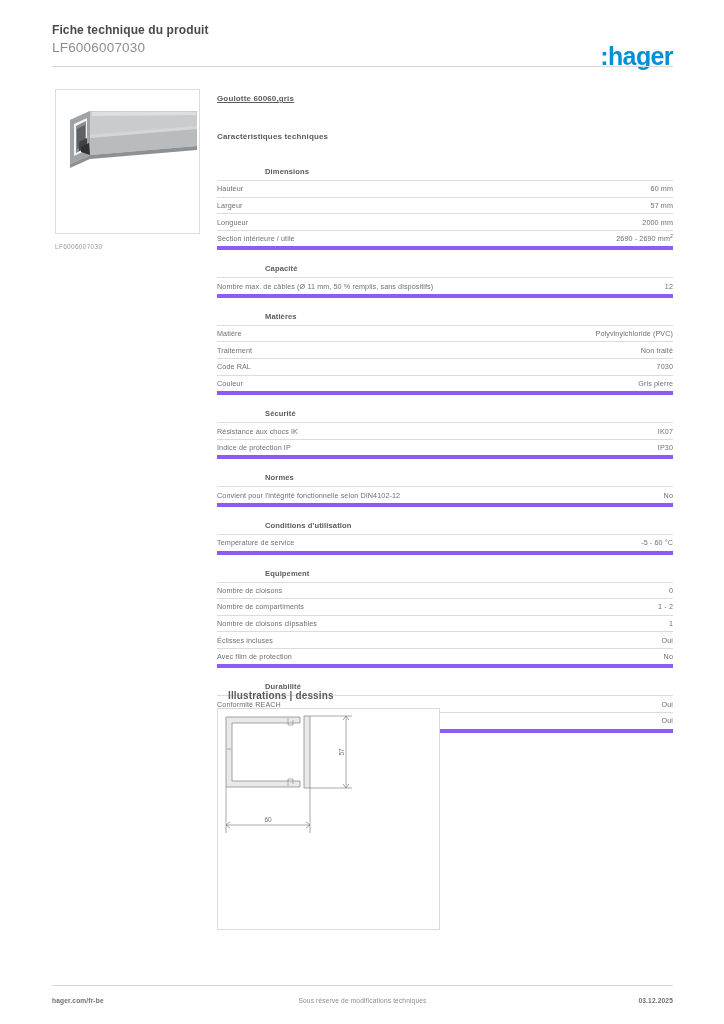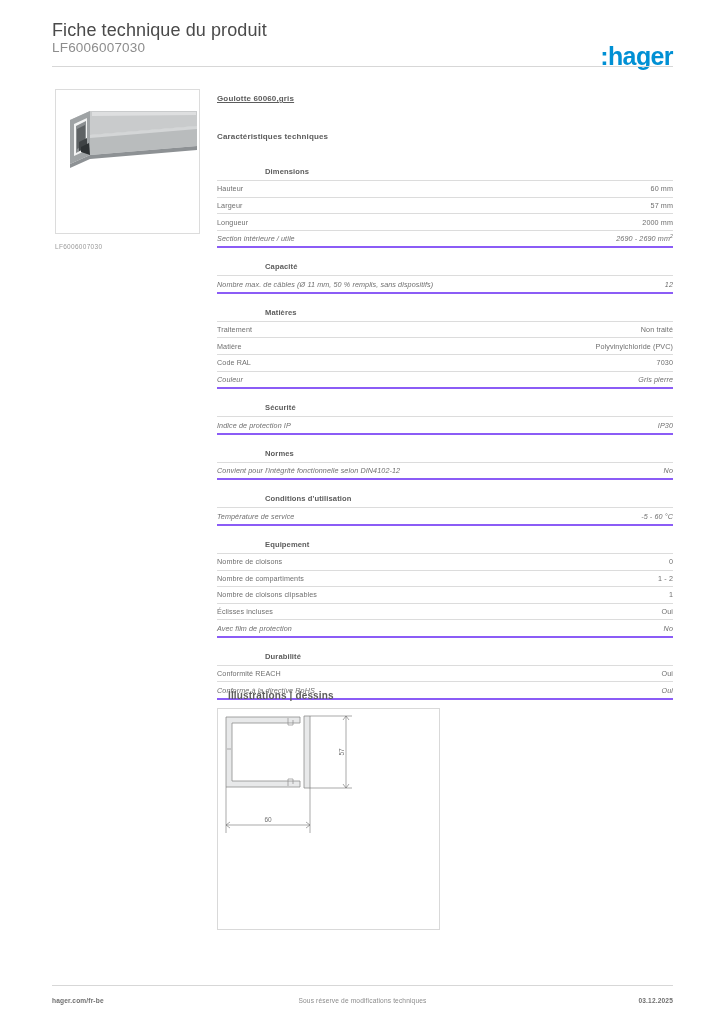--- a/index.html
+++ b/index.html
@@ -18,22 +18,22 @@
     overflow: hidden;
   }
 
   
   .header {
     position: absolute;
     left: 52px; top: 22px; width: 621px;
   }
   .header-titles { float: left; }
   .doc-title {
-    font-size: 18px;
-    font-weight: normal;
+    font-size: 12px;
+    font-weight: bold;
     color: #4a4a4a;
     letter-spacing: 0.1px;
     line-height: 17px;
   }
   .doc-subtitle {
     font-size: 13.5px;
     font-weight: normal;
     color: #8d8d8d;
     line-height: 17px;
     letter-spacing: 0.2px;
@@ -105,21 +105,21 @@
     display: flex;
     justify-content: space-between;
     align-items: baseline;
     border-top: 1px solid #dcdcdc;
     padding: 3.4px 0 3.2px 0;
     font-size: 7.2px;
     color: #6f6f6f;
     letter-spacing: 0.1px;
     gap: 48px;
   }
-  .group .row:last-child { border-bottom: 2px solid #8b5cf6; font-style: italic; }
+  .group .row:last-child { border-bottom: 4px solid #8b5cf6; }
   .row .k { text-align: left; padding-right: 14px; }
   .row .v { text-align: right; white-space: nowrap; }
   .row .v sup { font-size: 5.2px; vertical-align: super; line-height: 0; }
 
   
   .illus-title {
     position: absolute;
     left: 228px; top: 690px;
     font-size: 10px;
     font-weight: bold;
@@ -219,38 +219,42 @@
         <div class="group">
           <div class="group-title">Capacité</div>
           <div class="row">
             <span class="k">Nombre max. de câbles (Ø 11 mm, 50 % remplis, sans dispositifs)</span>
             <span class="v">12</span>
           </div>
         </div>
         <div class="group">
           <div class="group-title">Matières</div>
           <div class="row">
+            <span class="k">Matière</span>
+            <span class="v">Polyvinylchloride (PVC)</span>
+          </div>
+          <div class="row">
             <span class="k">Traitement</span>
             <span class="v">Non traité</span>
           </div>
           <div class="row">
-            <span class="k">Matière</span>
-            <span class="v">Polyvinylchloride (PVC)</span>
-          </div>
-          <div class="row">
             <span class="k">Code RAL</span>
             <span class="v">7030</span>
           </div>
           <div class="row">
             <span class="k">Couleur</span>
             <span class="v">Gris pierre</span>
           </div>
         </div>
         <div class="group">
           <div class="group-title">Sécurité</div>
+          <div class="row">
+            <span class="k">Résistance aux chocs IK</span>
+            <span class="v">IK07</span>
+          </div>
           <div class="row">
             <span class="k">Indice de protection IP</span>
             <span class="v">IP30</span>
           </div>
         </div>
         <div class="group">
           <div class="group-title">Normes</div>
           <div class="row">
             <span class="k">Convient pour l'intégrité fonctionnelle selon DIN4102-12</span>
             <span class="v">No</span>

